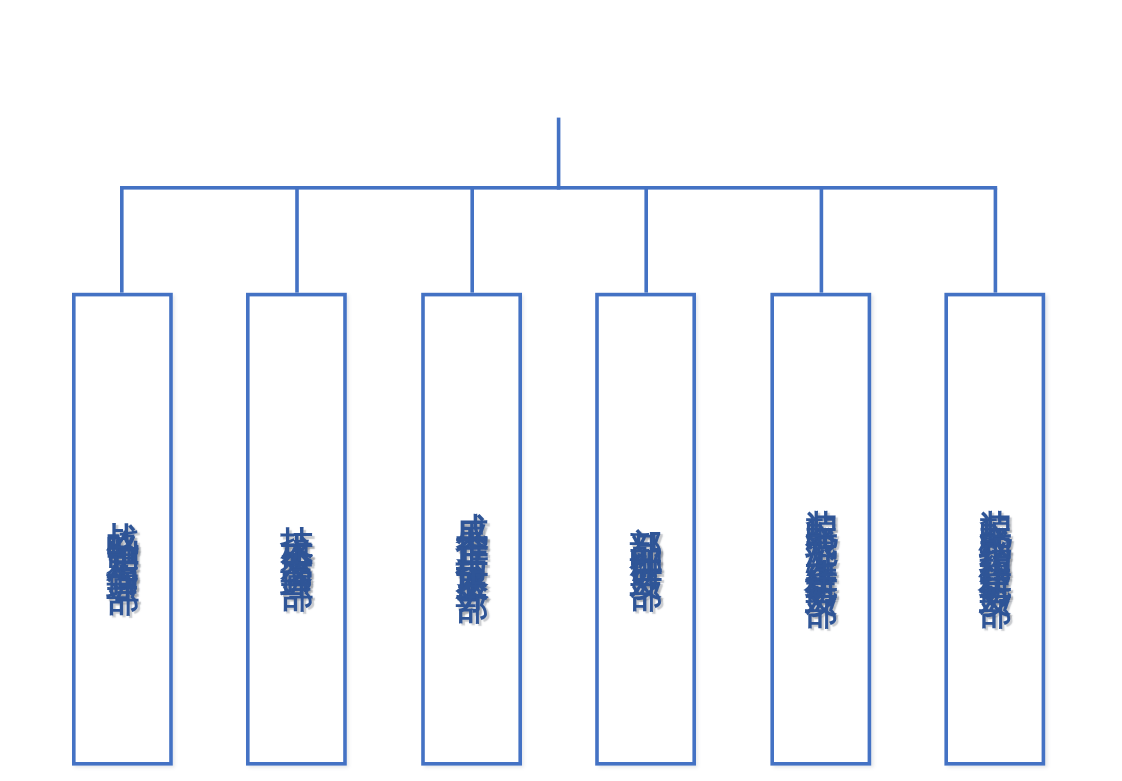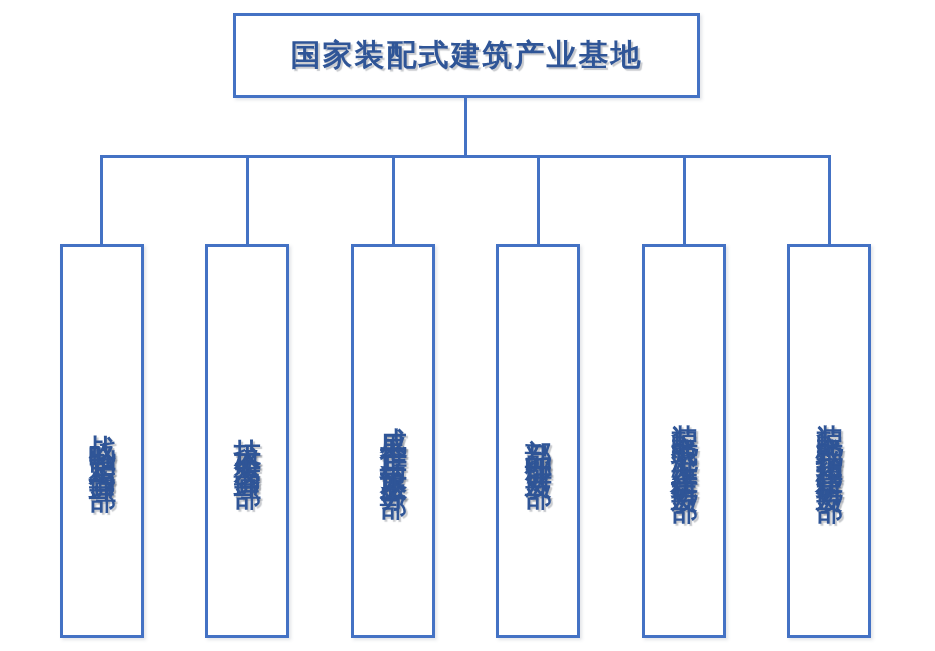--- a/index.html
+++ b/index.html
@@ -66,23 +66,20 @@
     line-height: 1;
     color: #2F5597;
     text-shadow: 2px 2px 1px rgba(130,135,145,0.45);
   }
 </style>
 </head>
 <body>
 
 <div class="canvas">
 
-  <div class="root-box">
-    <span>国家装配式建筑产业基地</span>
-  </div>
 
   <div class="connector" style="left:464px; top:98px; width:3px; height:60px;"></div>
   <div class="connector" style="left:100px; top:155px; width:731px; height:3px;"></div>
   <div class="connector" style="left:100px; top:157px; width:3px; height:87px;"></div>
   <div class="connector" style="left:246px; top:157px; width:3px; height:87px;"></div>
   <div class="connector" style="left:392px; top:157px; width:3px; height:87px;"></div>
   <div class="connector" style="left:537px; top:157px; width:3px; height:87px;"></div>
   <div class="connector" style="left:683px; top:157px; width:3px; height:87px;"></div>
   <div class="connector" style="left:828px; top:157px; width:3px; height:87px;"></div>
 

